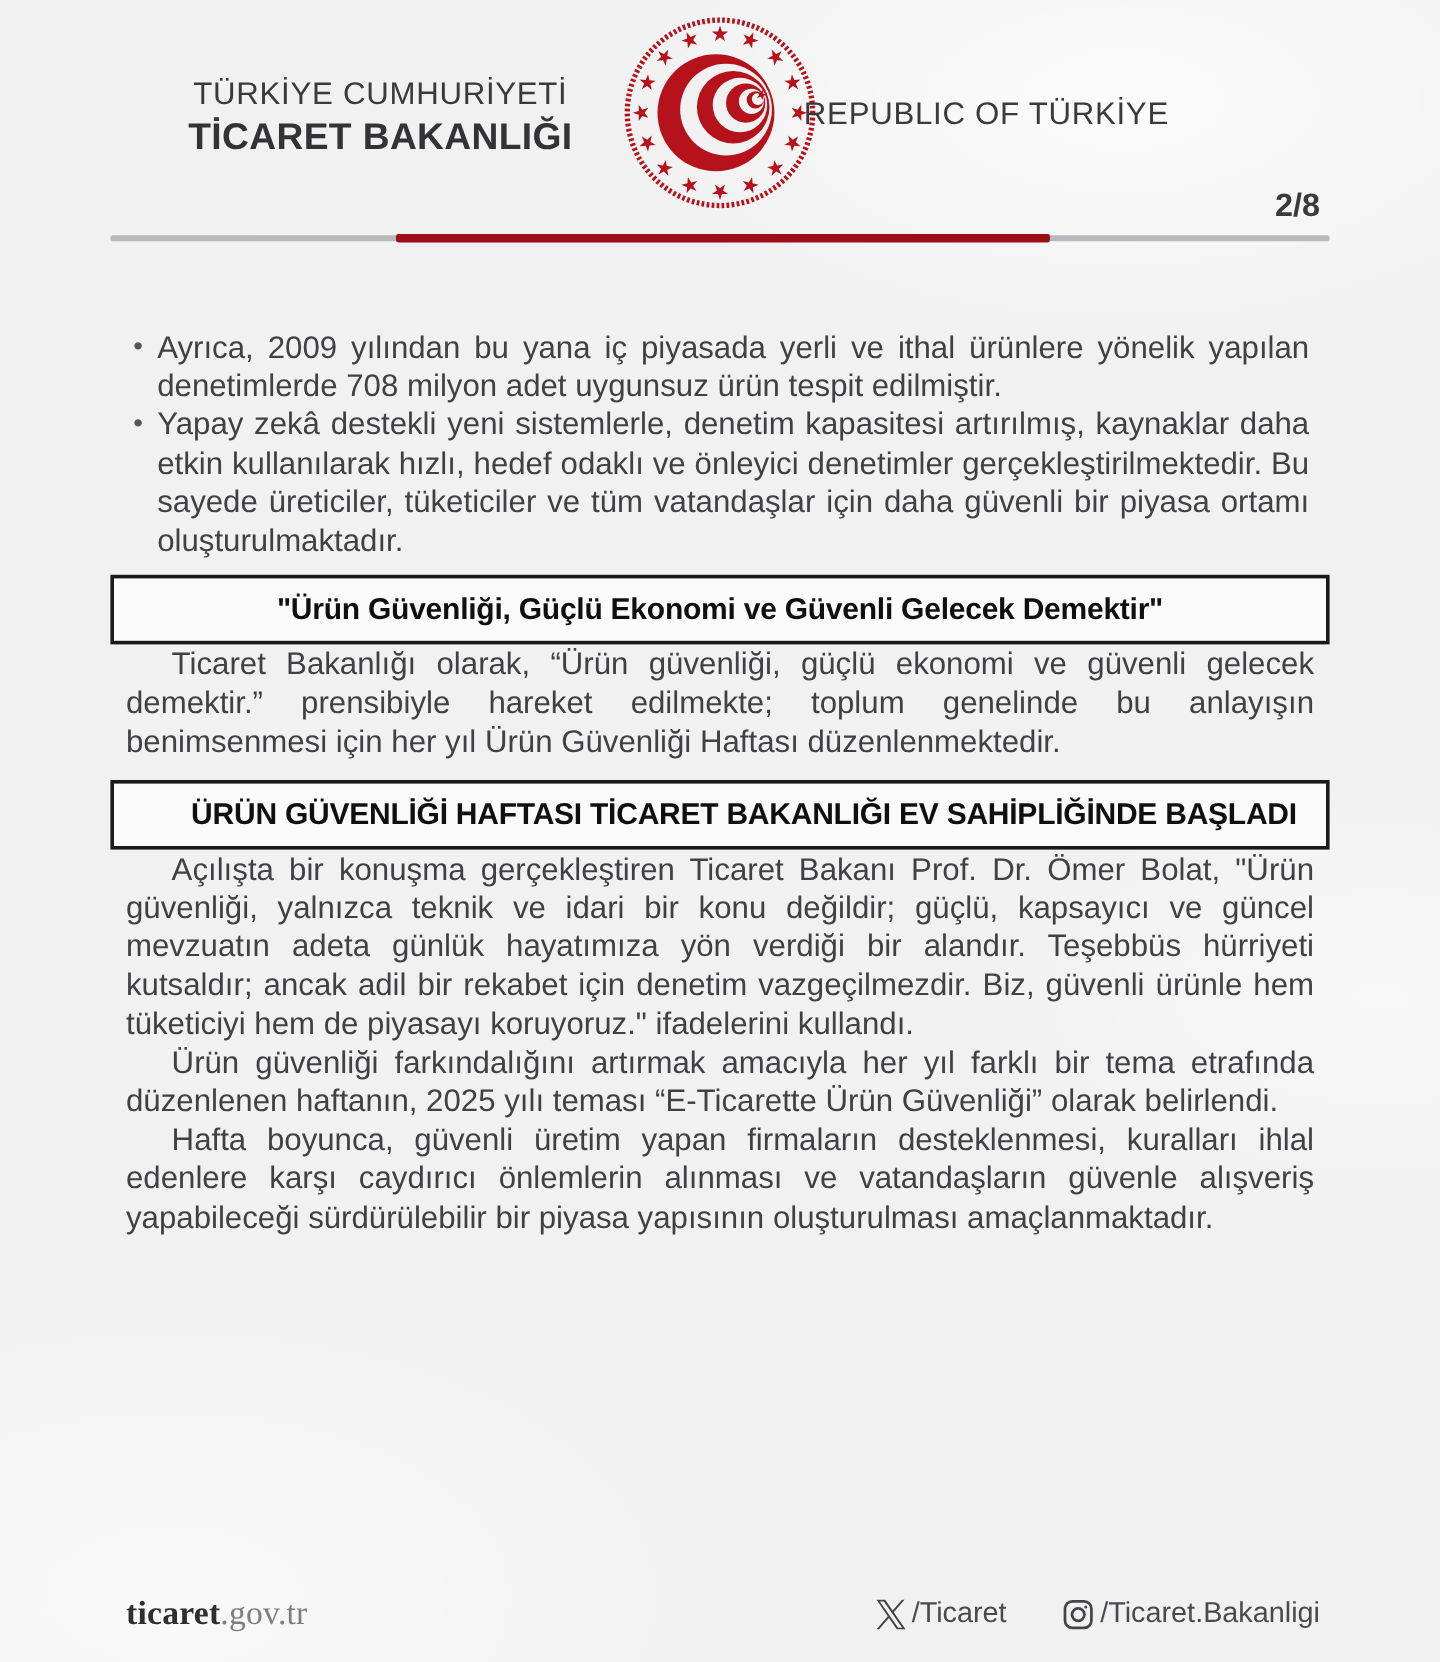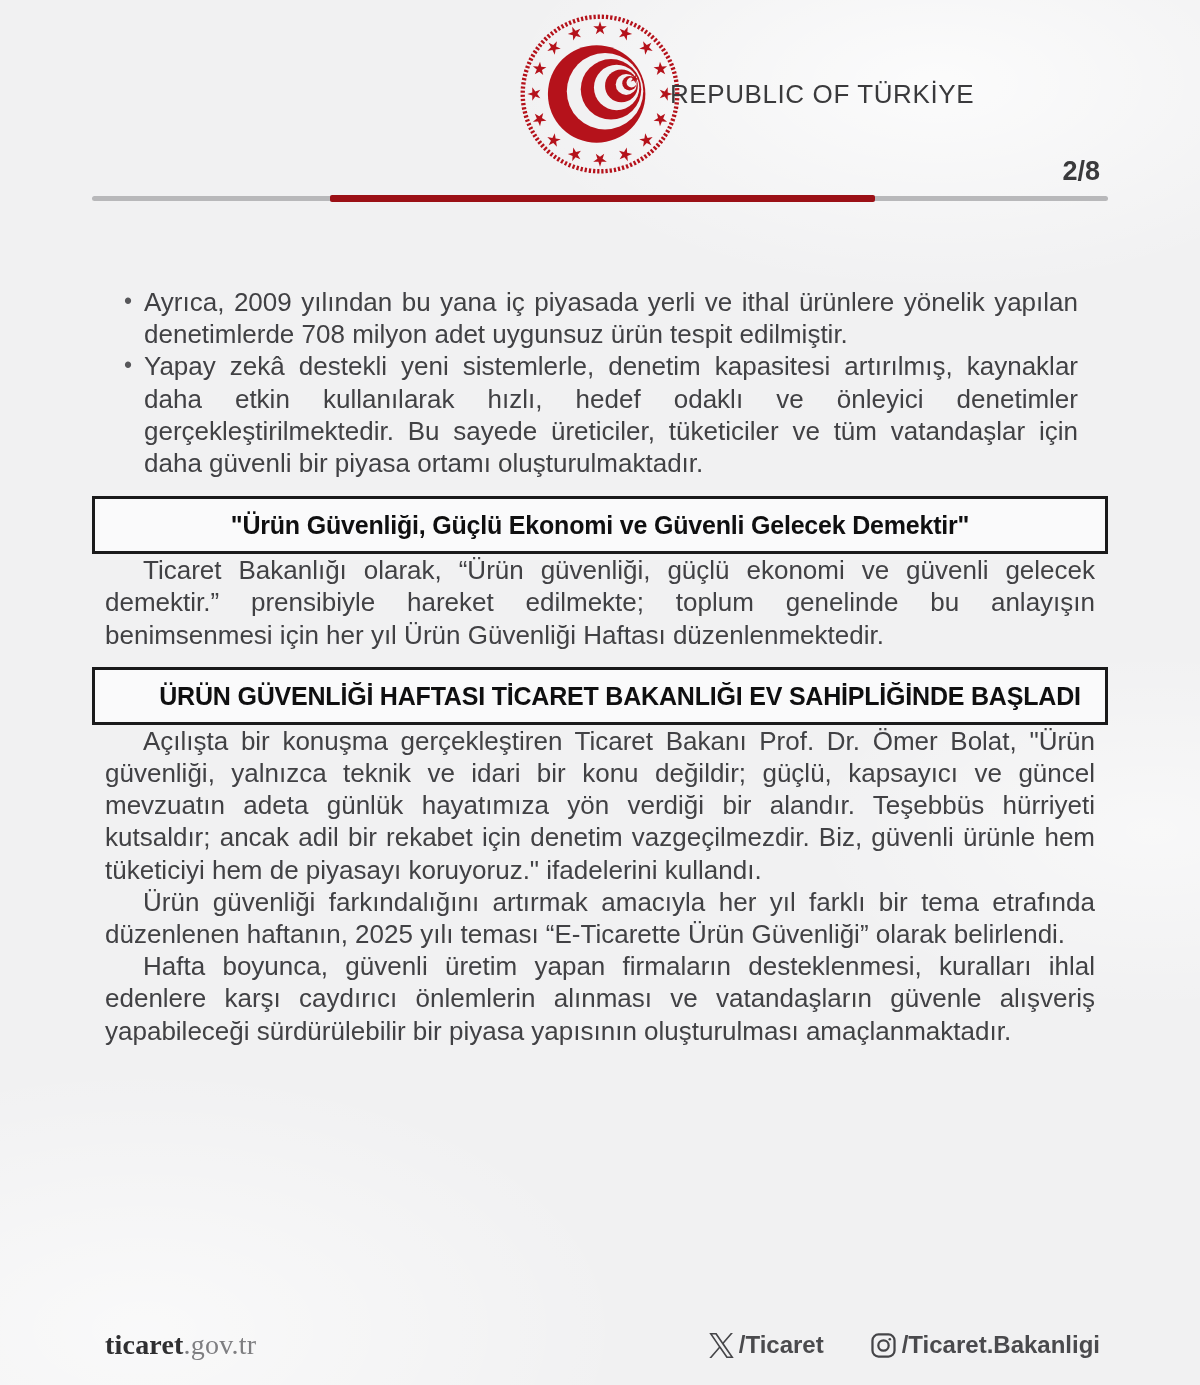--- a/index.html
+++ b/index.html
@@ -28,21 +28,21 @@
   .page-number{position:absolute;top:156px;right:100px;font-size:27px;font-weight:700;color:#3a3a3c;z-index:2;}
 
   .divider{position:absolute;top:196px;left:92px;width:1016px;height:5px;background:#b8b8ba;border-radius:3px;z-index:2;}
   .divider-red{position:absolute;left:238px;top:-1px;width:545px;height:7px;background:#9b1016;border-radius:2px;}
 
   
   .content{
     position:absolute;top:269px;left:105px;width:990px;z-index:2;
     color:#414144;font-size:26px;line-height:32.2px;text-align:justify;
   }
-  ul.bullets{list-style:none;margin:17px;padding:0;}
+  ul.bullets{list-style:none;margin:4px;padding:0;}
   ul.bullets li{position:relative;padding-left:22px;}
   ul.bullets li::before{content:"\2022";position:absolute;left:2px;top:-1px;font-size:23px;color:#57575a;}
 
   .headline-box{
     margin:13px -13px 0;border:3px solid #1a1a1b;background:#fafafb;
     text-align:center;padding:12px 8px;white-space:nowrap;
     font-weight:700;font-size:25px;line-height:1.12;color:#0f0f10;letter-spacing:-.2px;
   }
   .headline-box.second{margin-top:16px;padding-left:48px;}
 
@@ -53,28 +53,32 @@
 
   
   .footer{
     position:absolute;left:0;right:0;bottom:24px;z-index:2;
     display:flex;align-items:center;padding:0 100px 0 105px;
     color:#4a4a4d;font-size:24px;
   }
   .site{font-size:28px;color:#7e7e81;letter-spacing:.2px;font-family:Liberation Serif, serif;}
   .site .site-bold{color:#2f2f31;font-weight:700;}
   .social{margin-left:auto;display:flex;align-items:center;gap:46px;}
-  .social-item{display:flex;align-items:center;gap:5px;font-weight:bold;}
+  .social-item{display:flex;align-items:center;gap:5px;}
   .social-item svg{display:block;}
 </style>
 </head>
 <body>
 
 <div class="page">
 
+  <div class="brand brand-left">
+    <div class="brand-line1">TÜRKİYE CUMHURİYETİ</div>
+    <div class="brand-line2">TİCARET BAKANLIĞI</div>
+  </div>
 
   <div class="emblem">
     <svg viewBox="-100 -100 200 200" width="168" height="168">
       <defs>
         <path id="st" d="M0,-1 L0.2245,-0.309 L0.951,-0.309 L0.363,0.118 L0.588,0.809 L0,0.382 L-0.588,0.809 L-0.363,0.118 L-0.951,-0.309 L-0.2245,-0.309 Z"></path>
       </defs>
       <g fill="#b5121b">
         <circle r="92" fill="none" stroke="#b5121b" stroke-width="5.2" stroke-dasharray="2.7,2.3"></circle>
         <use href="#st" transform="translate(78,0) rotate(90) scale(8.5)"></use>
         <use href="#st" transform="translate(72.06,29.85) rotate(112.5) scale(8.5)"></use>

